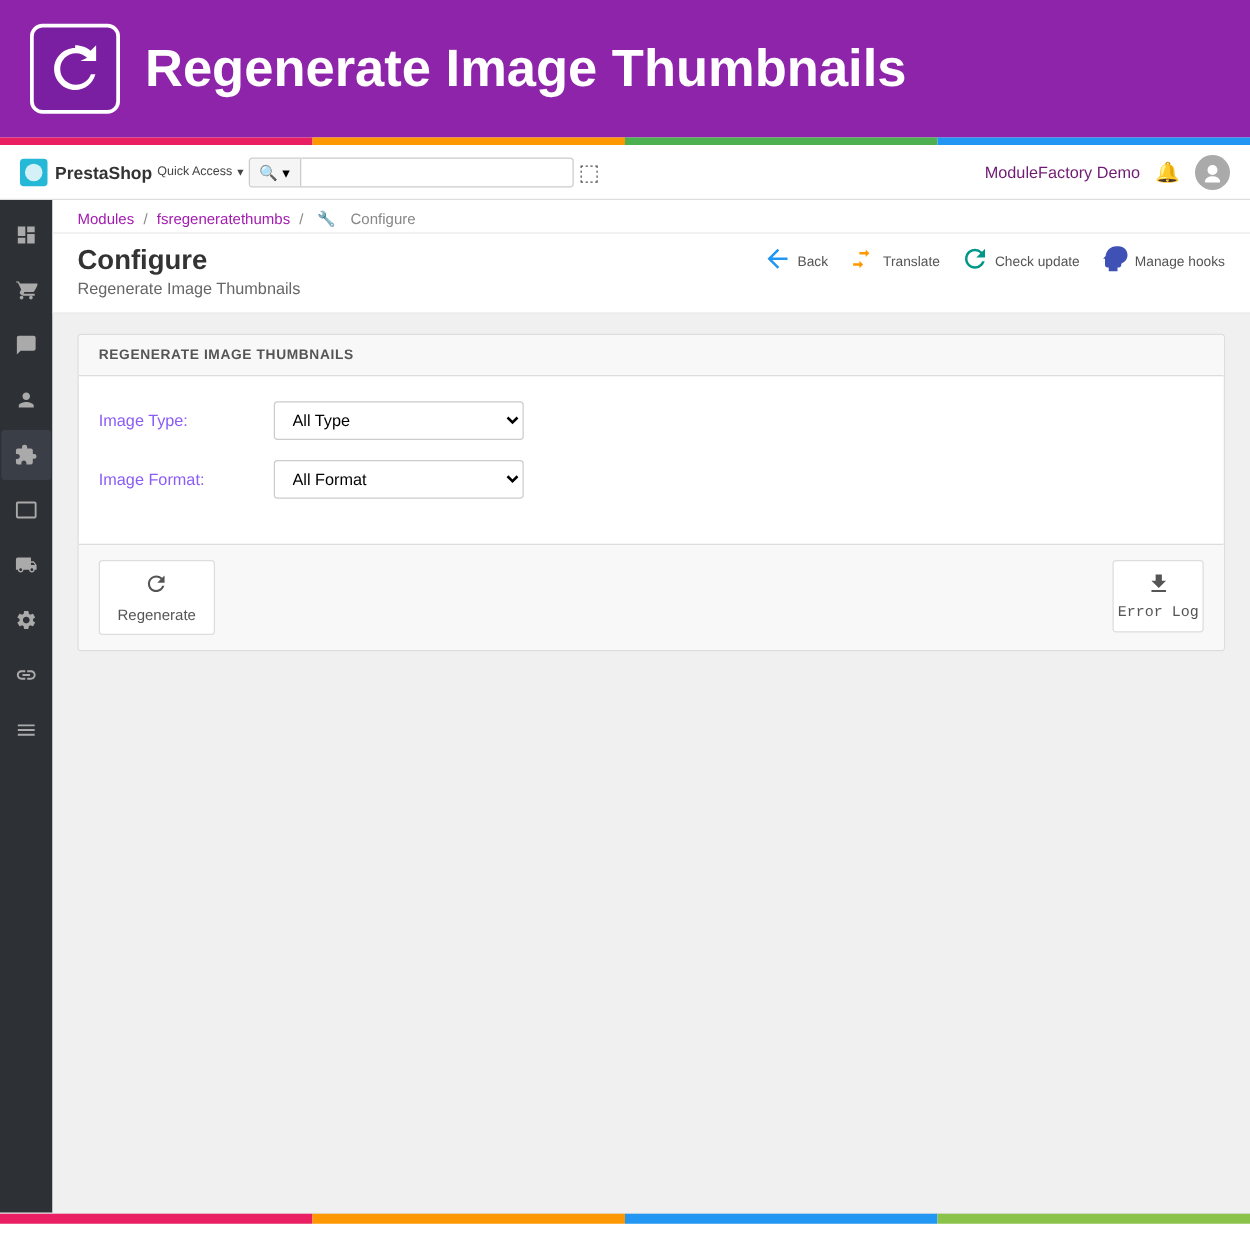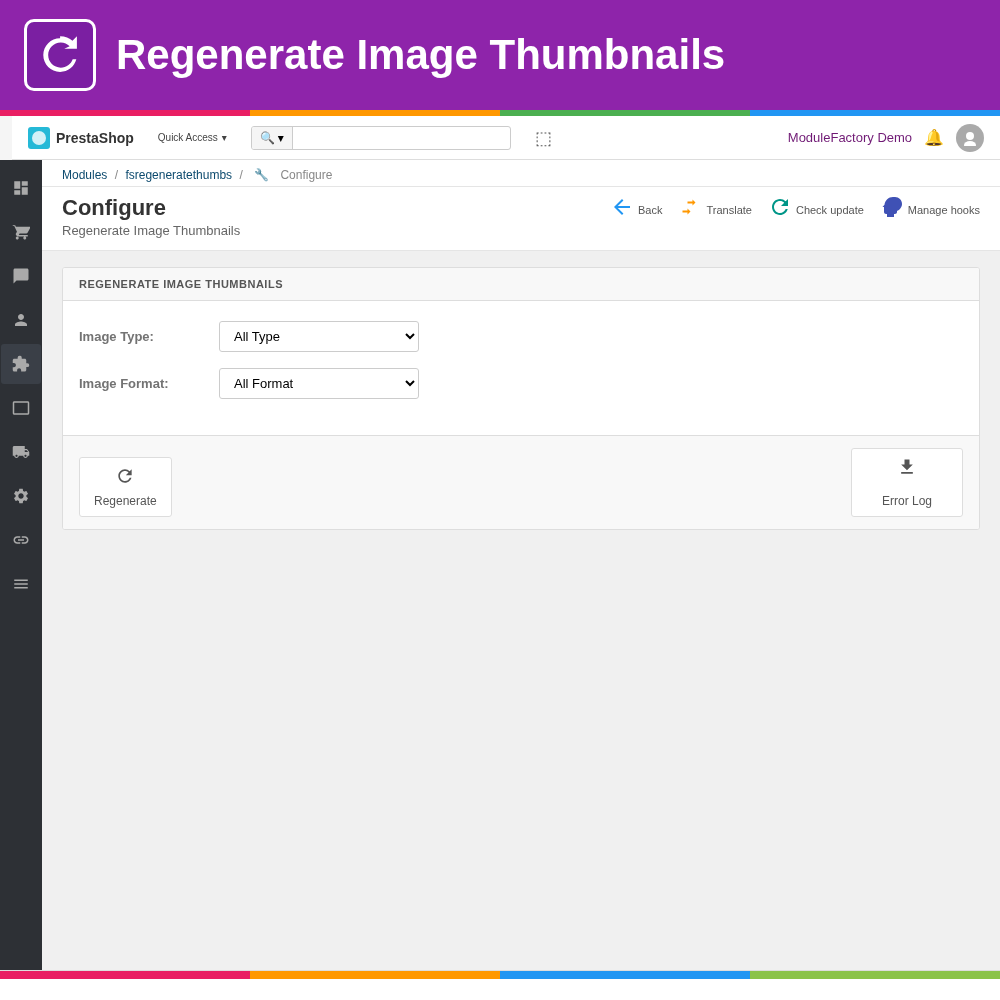--- a/index.html
+++ b/index.html
@@ -42,22 +42,21 @@
     .color-bar-top .cb4 { background: #2196f3; flex: 1; }
 
     
     .topnav {
       background: white;
       border-bottom: 1px solid #ddd;
       display: flex;
       align-items: center;
       padding: 0 16px;
       height: 44px;
-      gap: 24px;
-      margin-left: 12px;
+      gap: 4px;
     }
     .topnav .logo {
       display: flex;
       align-items: center;
       gap: 6px;
       font-weight: bold;
       font-size: 14px;
       color: #333;
       text-decoration: none;
     }
@@ -178,21 +177,21 @@
     .breadcrumb-area {
       background: white;
       padding: 8px 20px 0 20px;
       border-bottom: 1px solid #e5e5e5;
     }
     .breadcrumb {
       font-size: 12px;
       color: #888;
       margin-bottom: 4px;
     }
-    .breadcrumb a { color: #0c4a6e; text-decoration: none; }
+    .breadcrumb a { color: #a21caf; text-decoration: none; }
     .breadcrumb span { margin: 0 4px; }
 
     .page-header {
       display: flex;
       justify-content: space-between;
       align-items: flex-start;
       background: white;
       padding: 8px 20px 12px 20px;
       border-bottom: 1px solid #e5e5e5;
     }
@@ -255,41 +254,41 @@
     }
 
     .form-row {
       display: flex;
       align-items: center;
       margin-bottom: 16px;
     }
     .form-label {
       width: 140px;
       font-size: 13px;
-      color: #737373;
-      font-weight: 700;
+      color: #8b5cf6;
+      font-weight: 400;
     }
     .form-control {
       width: 200px;
       padding: 6px 10px;
       border: 1px solid #ccc;
       border-radius: 3px;
       font-size: 13px;
       background: white;
       cursor: pointer;
       appearance: auto;
     }
 
     .panel-footer {
       padding: 12px 16px;
       border-top: 1px solid #ddd;
       background: #f8f8f8;
       display: flex;
       justify-content: space-between;
-      align-items: flex-end;
+      align-items: flex-start;
     }
     .regen-btn {
       display: flex;
       flex-direction: column;
       align-items: center;
       gap: 3px;
       cursor: pointer;
       background: white;
       border: 1px solid #ddd;
       border-radius: 3px;
@@ -298,28 +297,29 @@
       color: #555;
     }
     .regen-btn .regen-icon {
       font-size: 18px;
       color: #666;
     }
     .errorlog-btn {
       display: flex;
       flex-direction: column;
       align-items: center;
-      gap: 12px;
+      gap: 0;
       cursor: pointer;
       background: white;
       border: 1px solid #ddd;
       border-radius: 3px;
-      padding: 8px 30px;
+      padding: 8px 3px;
       font-size: 12px;
       color: #555;
+      font-family: Liberation Mono, monospace;
     }
     .errorlog-btn .errorlog-icon {
       font-size: 18px;
       color: #555;
     }
 
     
     .footer {
       background: white;
       border-top: 1px solid #ddd;

